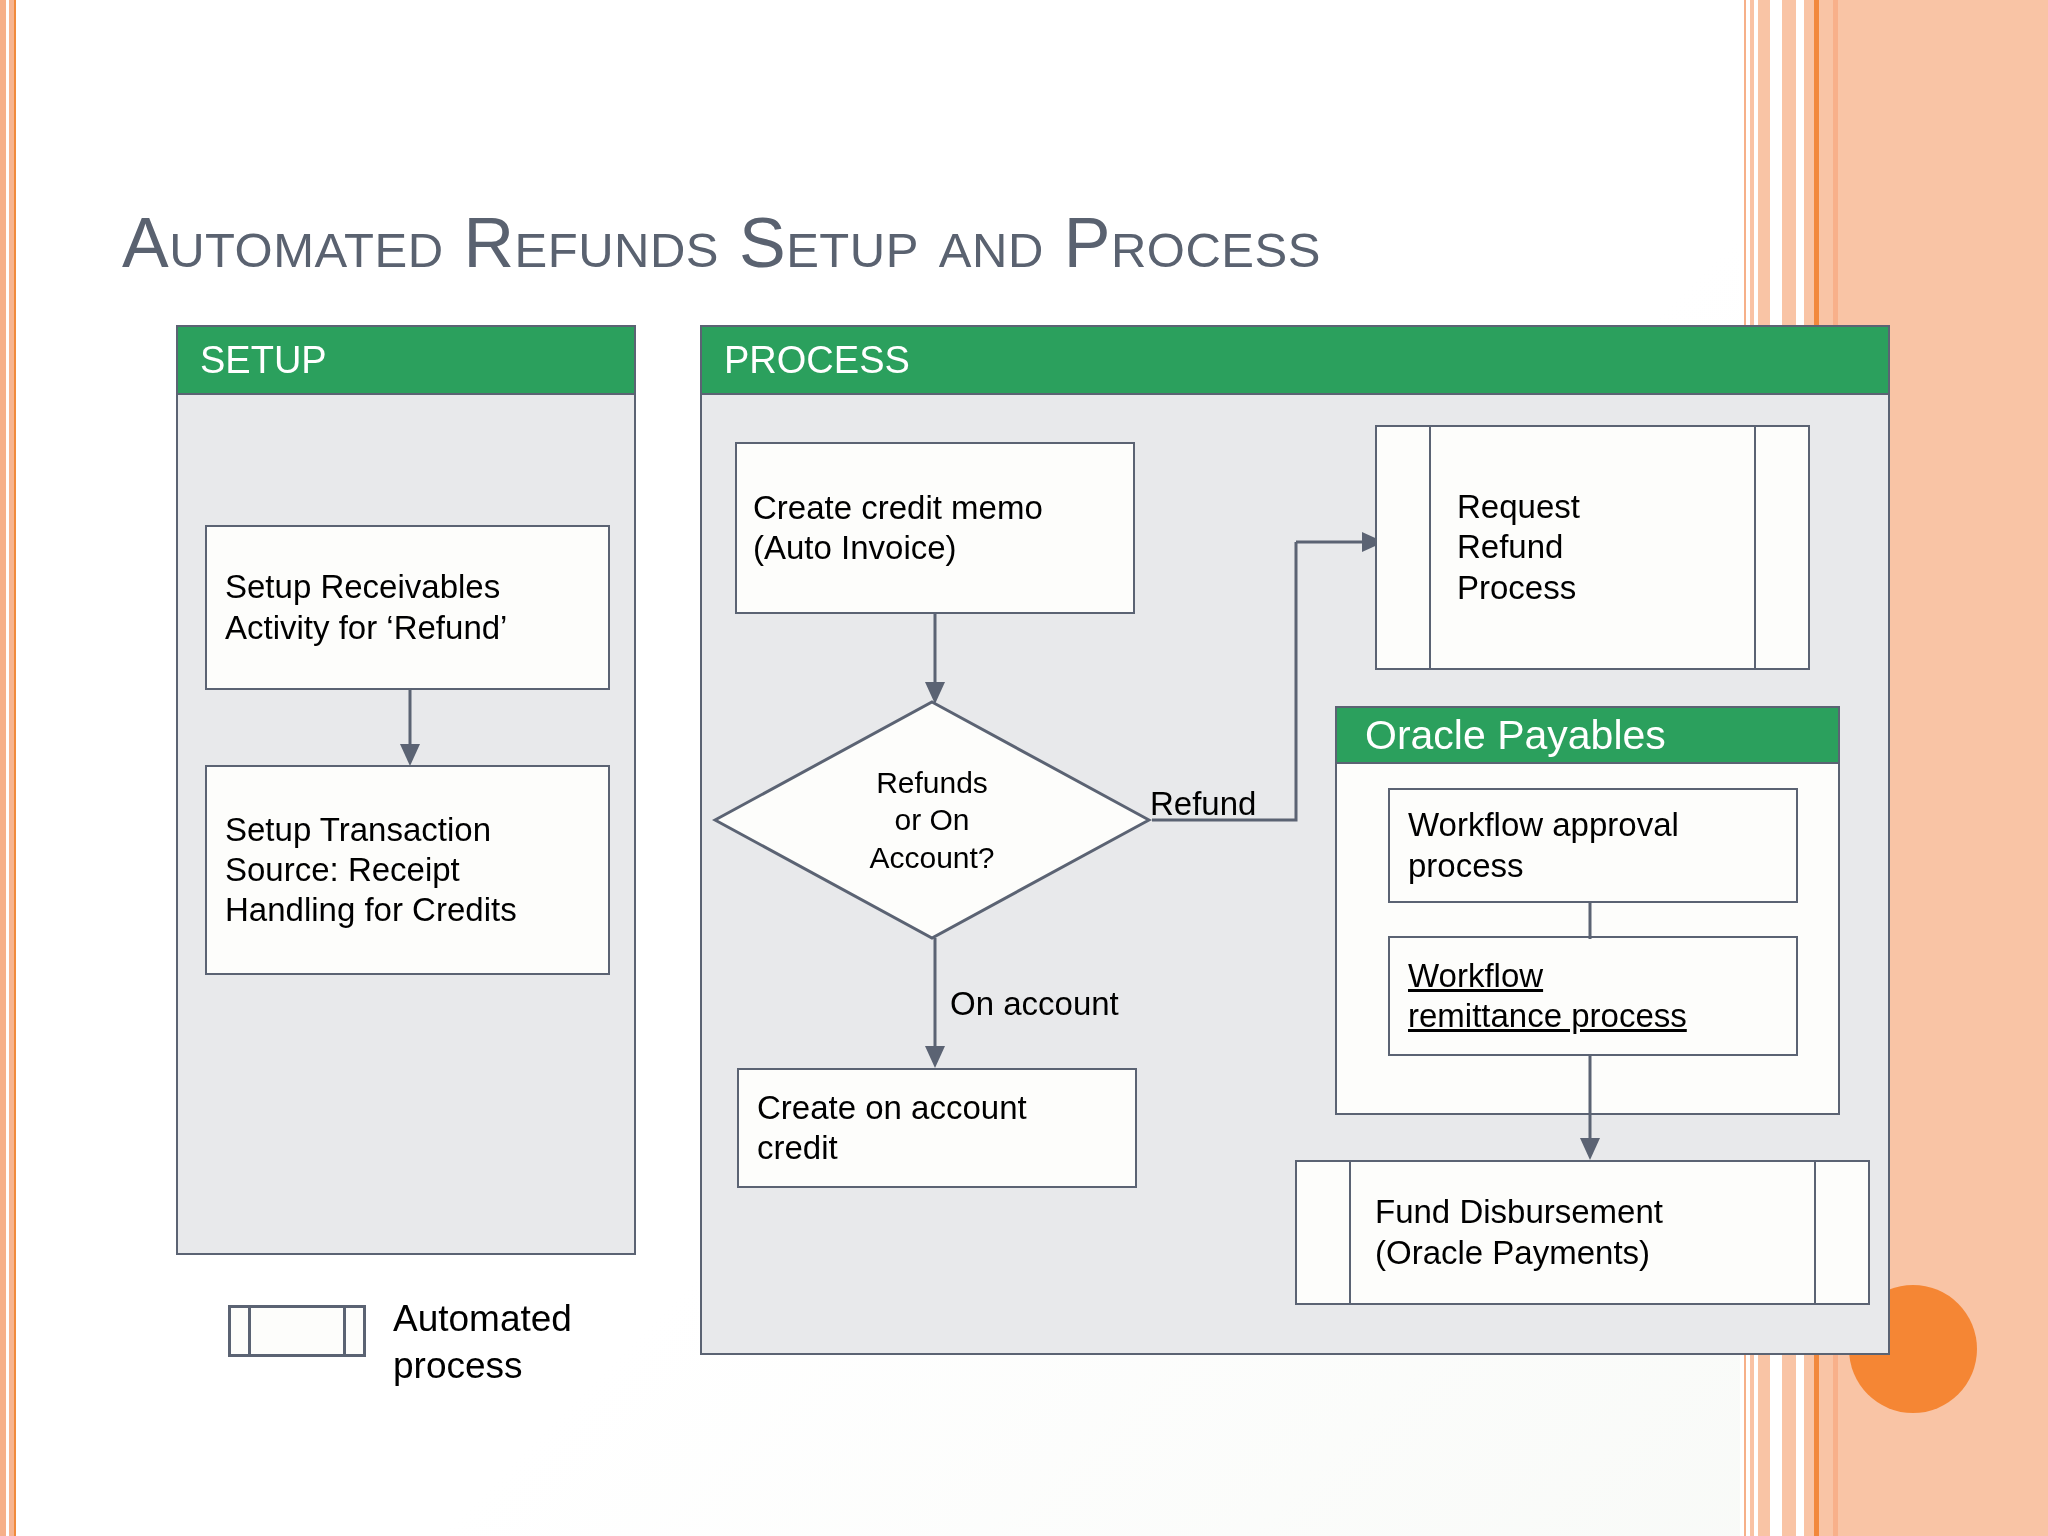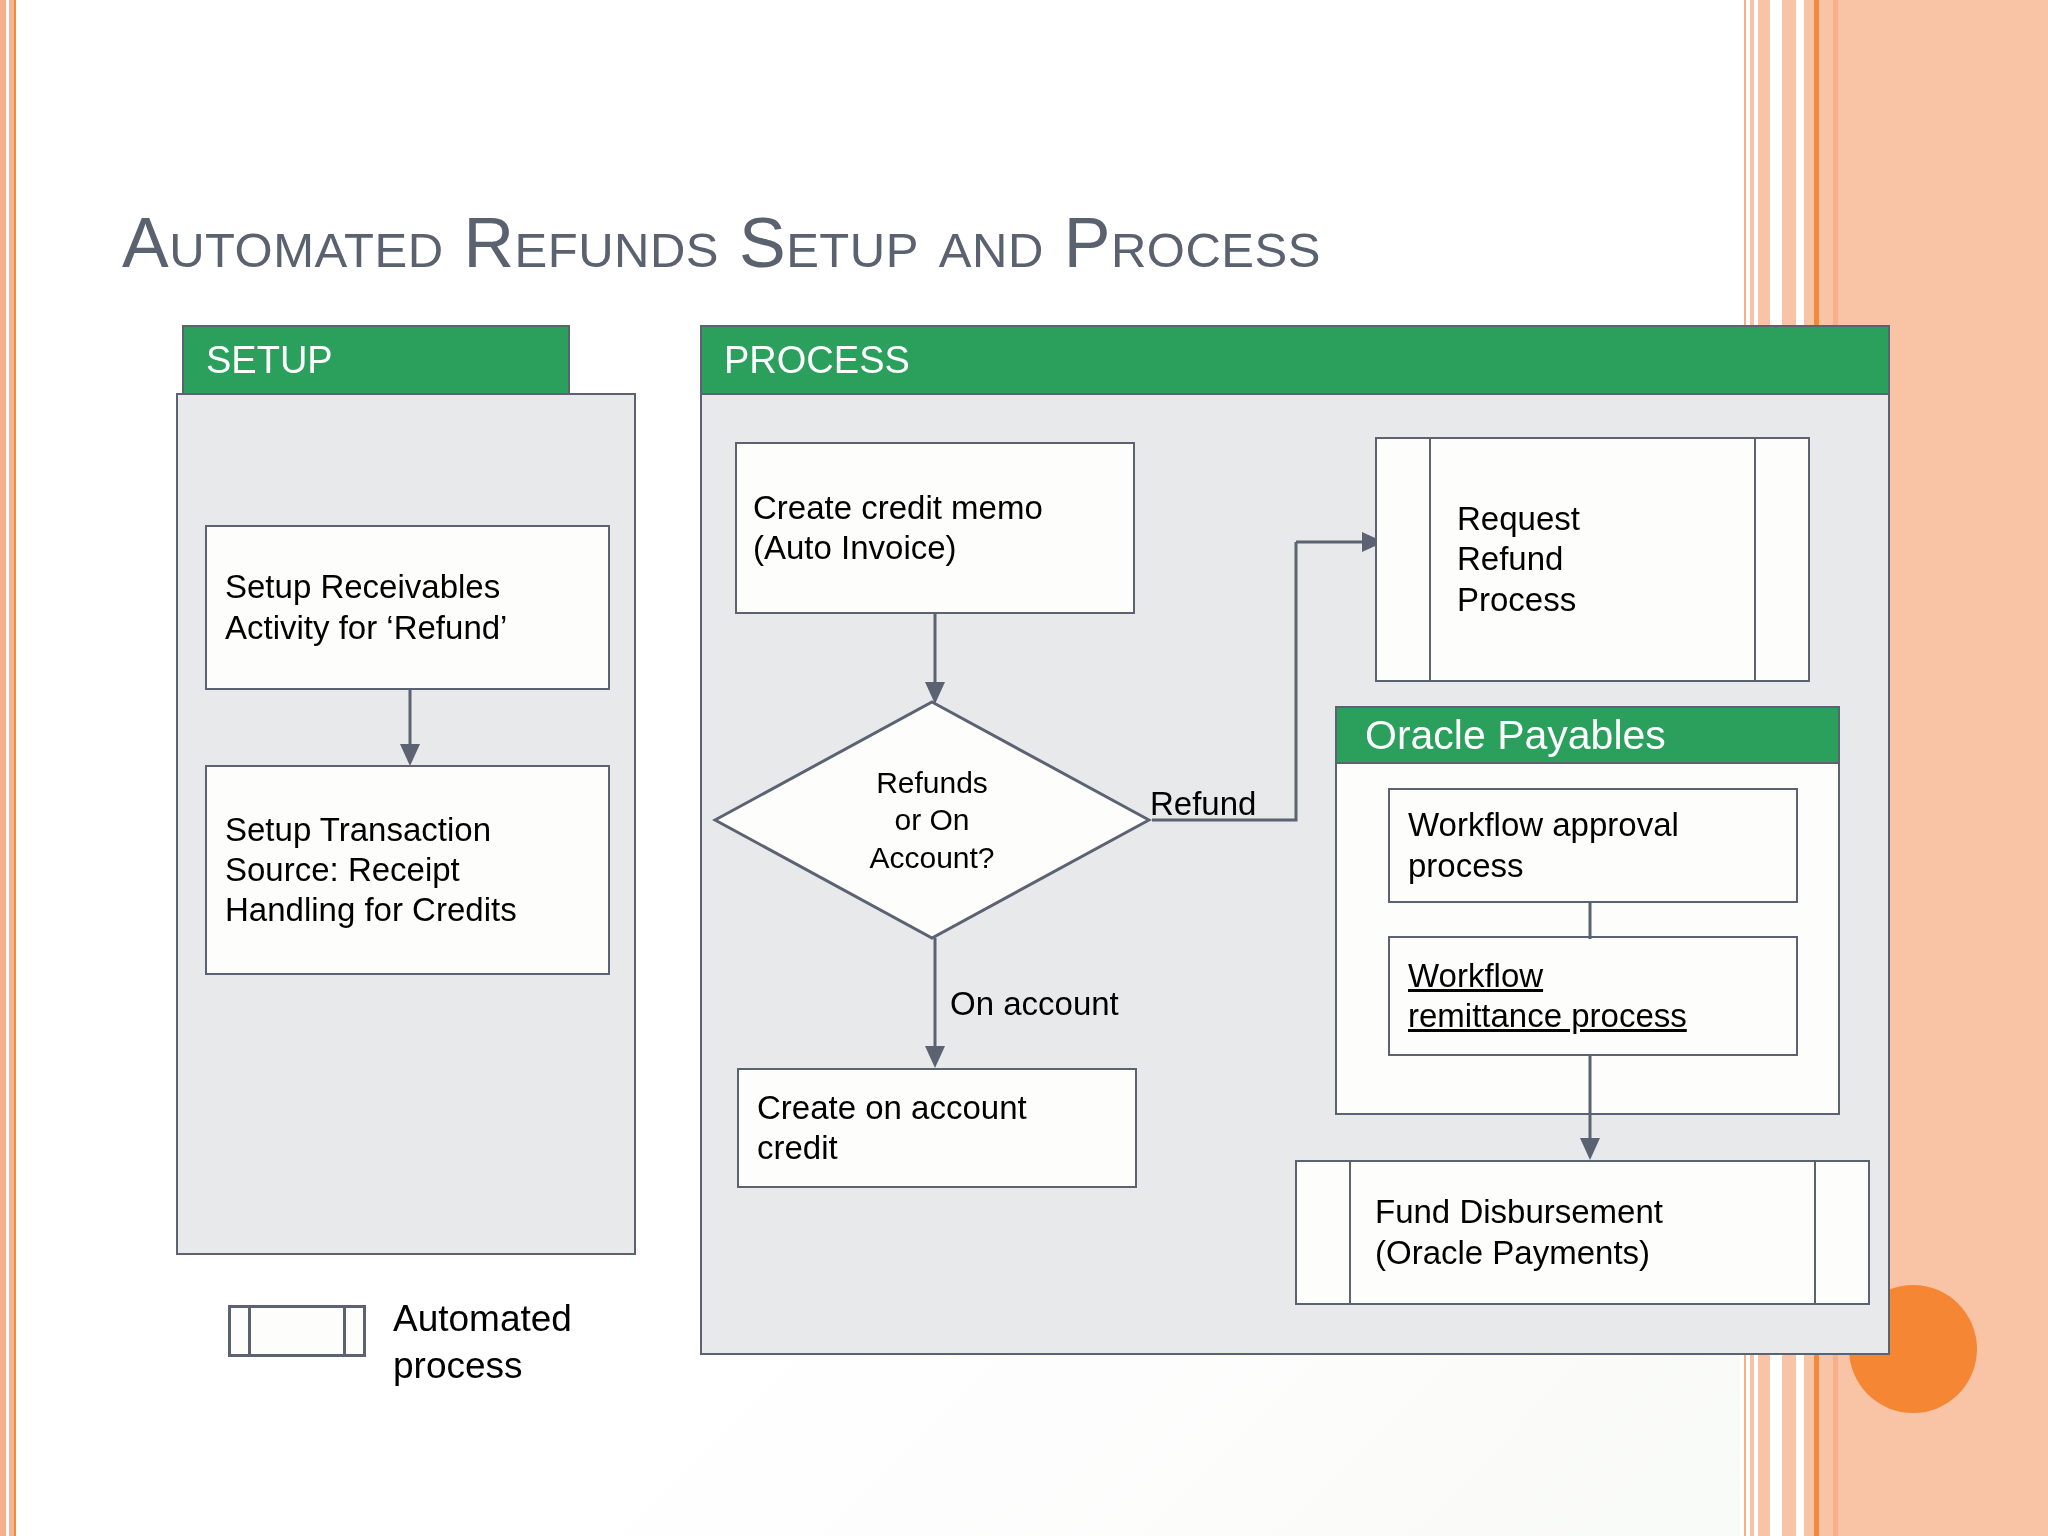--- a/index.html
+++ b/index.html
@@ -83,21 +83,21 @@
     border: 2px solid #5b6373;
     box-sizing: border-box;
     color: #ffffff;
     font-size: 38px;
     display: flex;
     align-items: center;
     padding-left: 22px;
   }
 
   #setup-panel { left: 176px; top: 325px; width: 460px; height: 930px; }
-  #setup-panel .panel-header { width: 388px; height: 70px; margin-left: 6px; }
+  #setup-panel .panel-header { width: 460px; height: 70px; }
   #setup-panel .panel-body   { top: 68px; height: 862px; }
 
   #process-panel { left: 700px; top: 325px; width: 1190px; height: 1030px; }
   #process-panel .panel-header { width: 1190px; height: 70px; }
   #process-panel .panel-body   { top: 68px; height: 962px; }
 
   
   .fbox {
     position: absolute;
     box-sizing: border-box;
@@ -128,21 +128,20 @@
   #box-setup-receivables { left: 205px; top: 525px; width: 405px; height: 165px; }
   #box-setup-transaction { left: 205px; top: 765px; width: 405px; height: 210px; }
 
   
   #box-credit-memo { left: 735px; top: 442px; width: 400px; height: 172px; padding-left: 16px; }
   #box-on-account  { left: 737px; top: 1068px; width: 400px; height: 120px; }
 
   #box-request-refund {
     left: 1375px; top: 425px; width: 435px; height: 245px;
     padding-left: 80px;
-    margin-top: 12px;
   }
 
   #box-fund-disbursement {
     left: 1295px; top: 1160px; width: 575px; height: 145px;
     padding-left: 78px;
   }
 
   
   #payables-panel { position: absolute; left: 1335px; top: 690px; width: 505px; height: 425px; }
   #payables-panel .pp-body {

